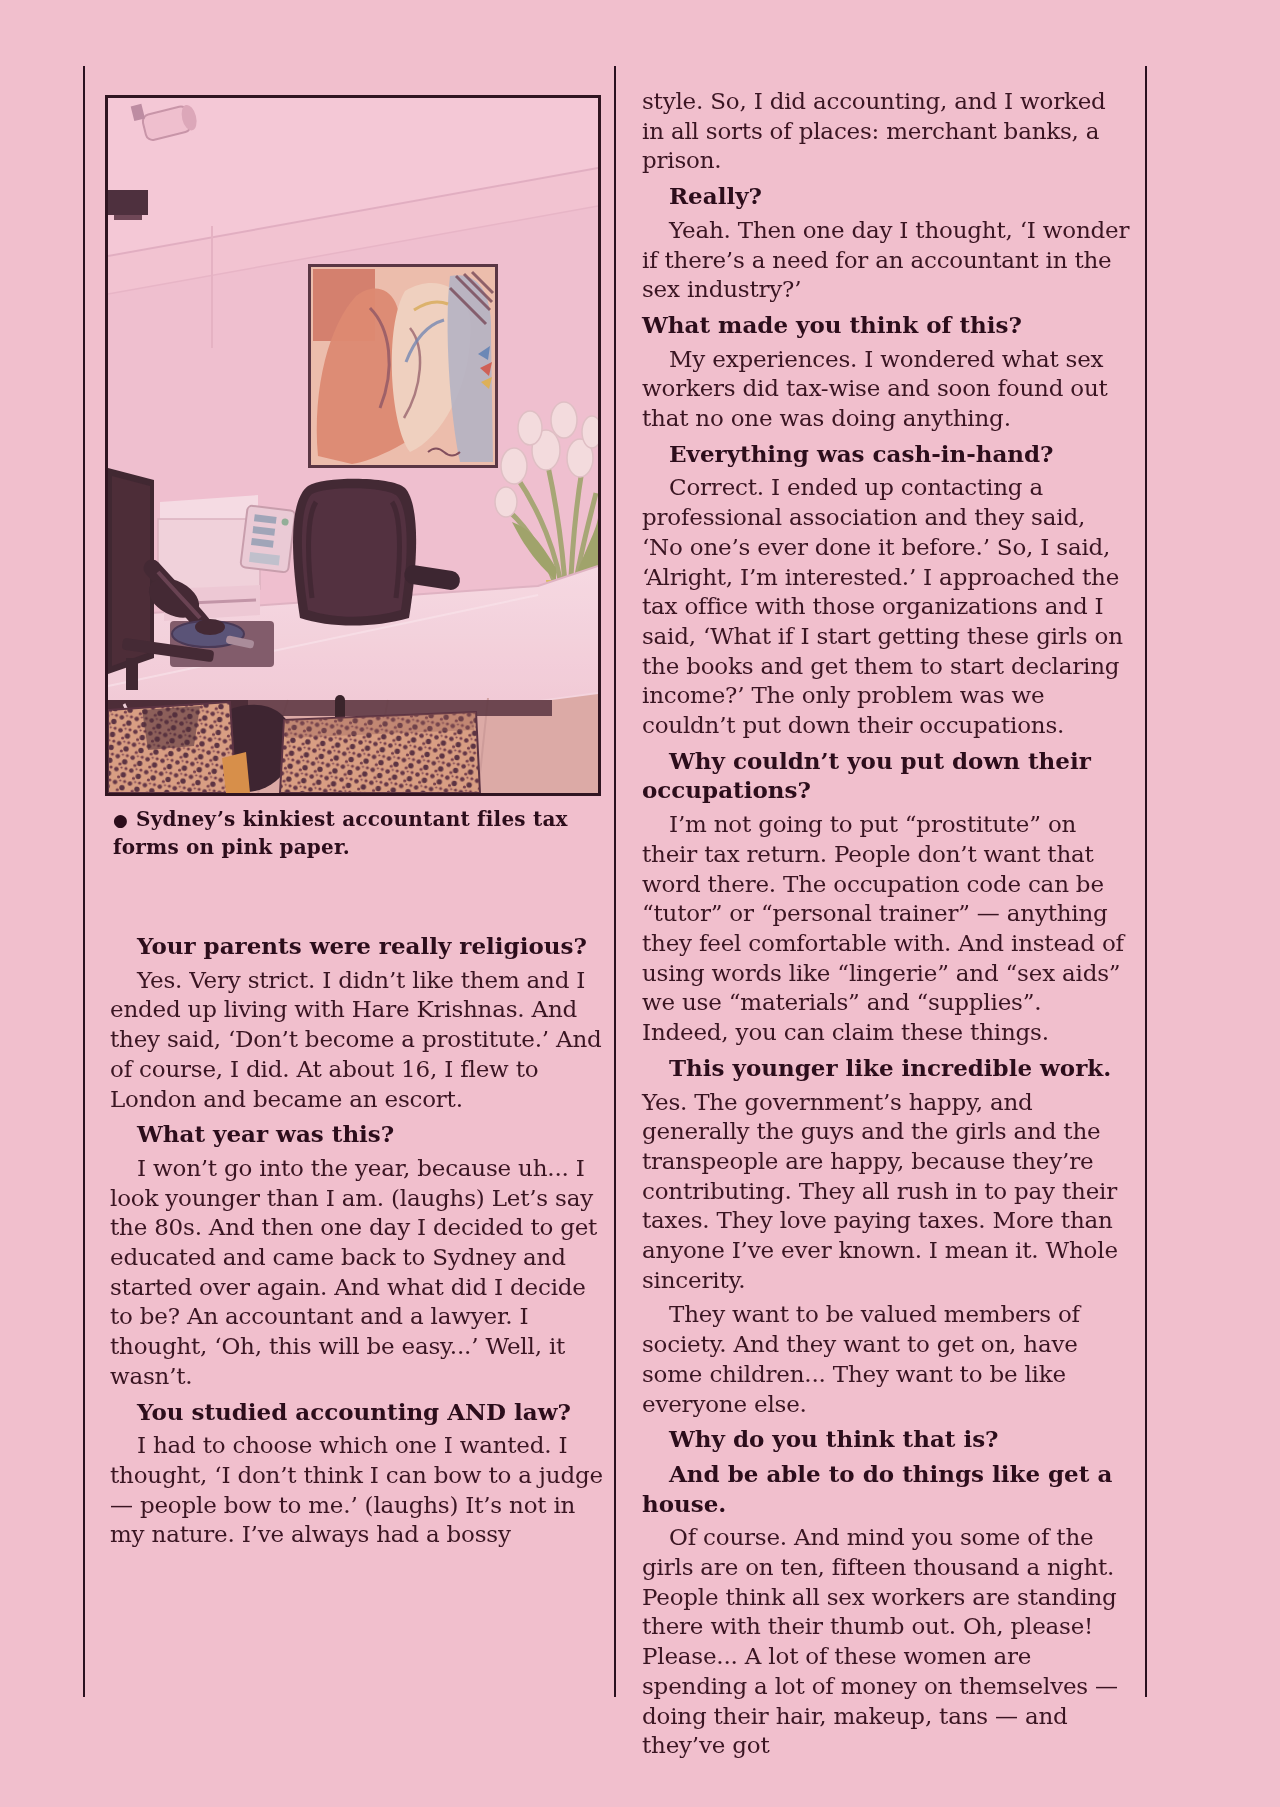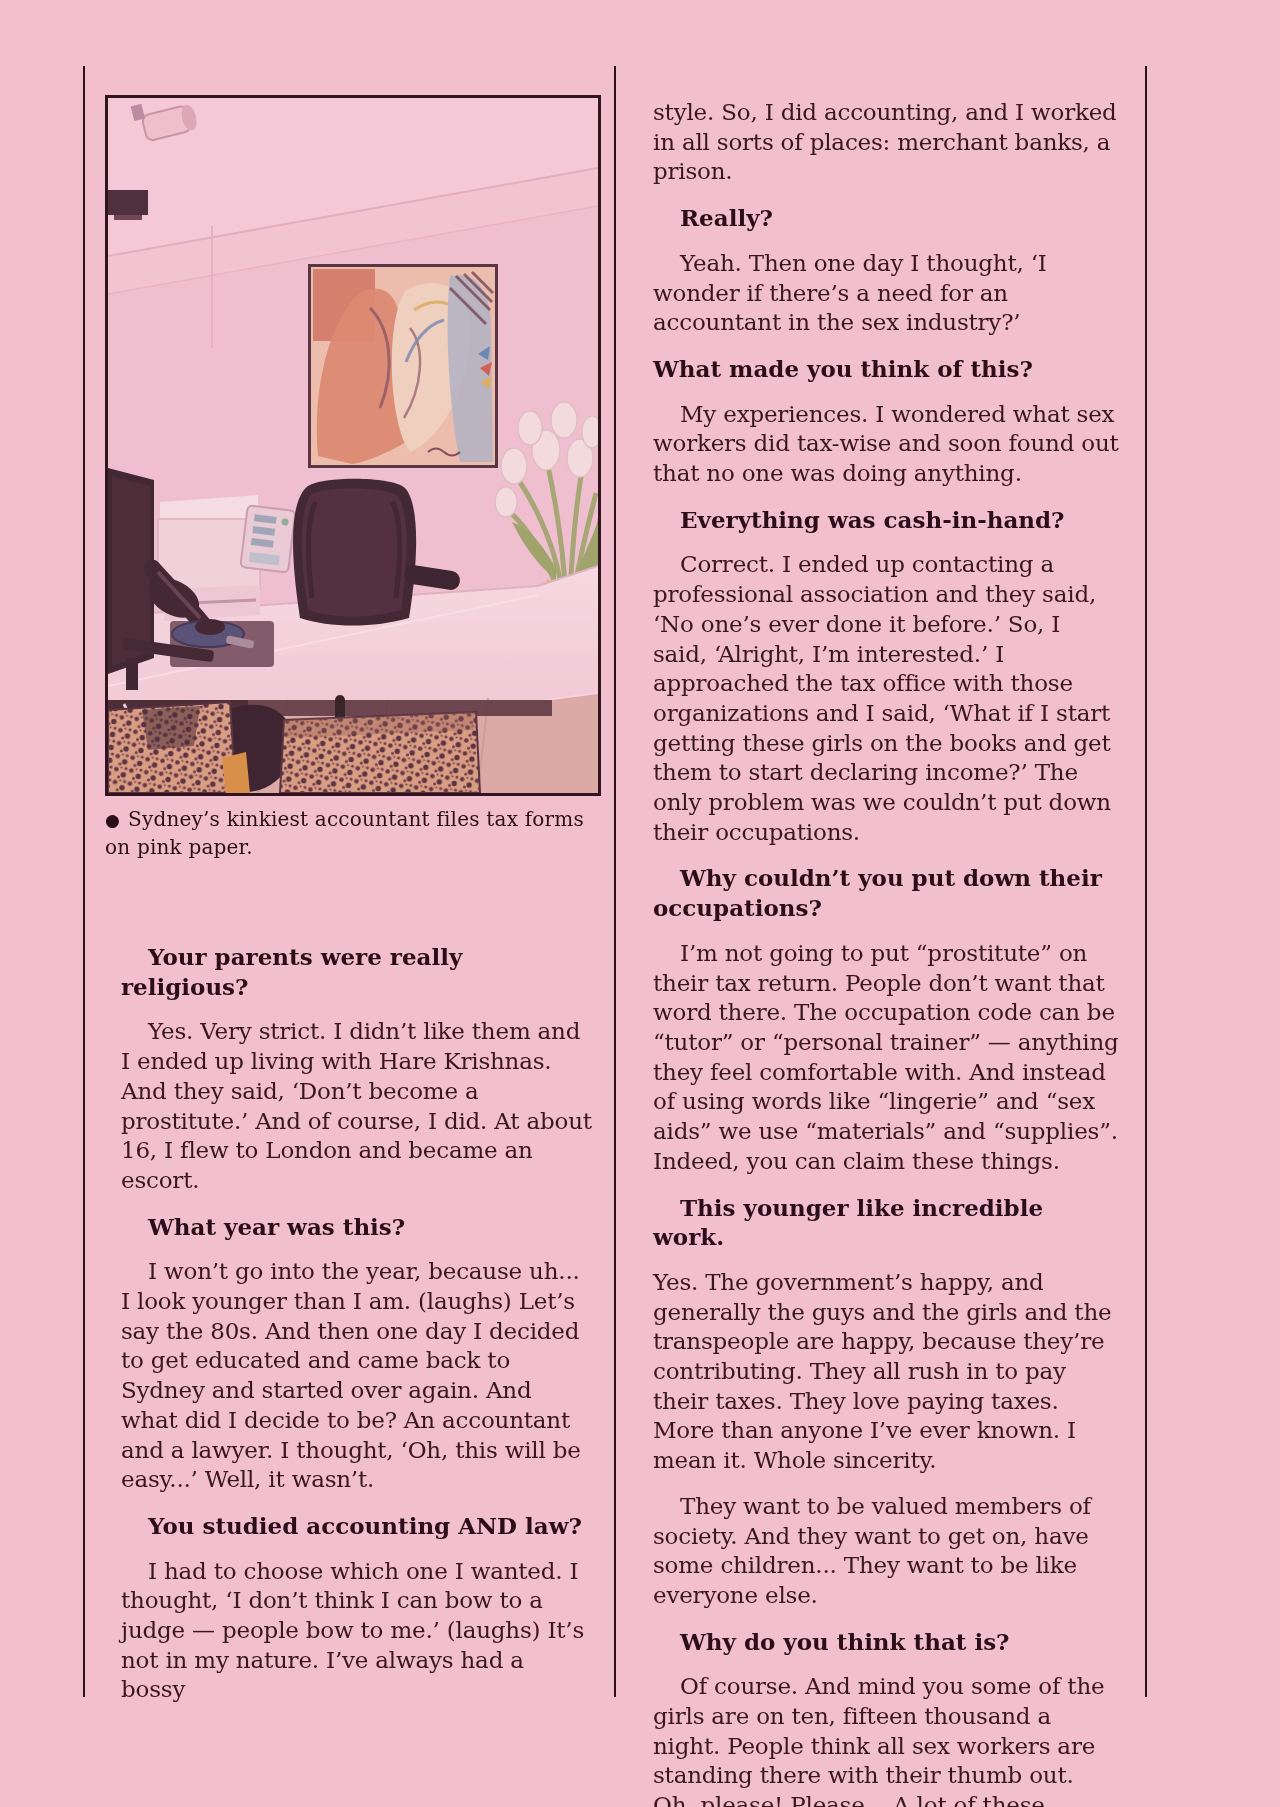--- a/index.html
+++ b/index.html
@@ -25,31 +25,31 @@
   figure.photo{
     position:absolute;left:105px;top:95px;margin:0;
     width:490px;height:695px;
     border:3px solid #301521;
     box-sizing:content-box;
     background:#efc0cf;
   }
   figure.photo svg{display:block;}
 
   .caption{
-    position:absolute;left:105px;top:806px;width:486px;
-    font-weight:400;font-size:20px;line-height:27px;
+    position:absolute;left:113px;top:806px;width:486px;
+    font-weight:700;font-size:20px;line-height:27px;
     color:var(--ink-bold);
     letter-spacing:.2px;
   }
   .caption .bullet{font-size:17px;margin-right:8px;}
 
   .col{position:absolute;font-size:23px;line-height:29.7px;letter-spacing:-0.2px;}
   .col-left{left:105px;top:926px;width:505px;}
   .col-right{left:637px;top:82px;width:500px;}
-  .para{margin:16px;text-indent:27px;}
+  .para{margin:5px;text-indent:27px;}
   .para.flush{text-indent:0;}
   .para.q{font-weight:700;color:var(--ink-bold);letter-spacing:0;}
 
   .footer{
     position:absolute;left:105px;top:1813px;
     font-weight:700;font-size:27px;letter-spacing:1.5px;
     color:var(--ink-bold);
   }
 </style>
 </head>
@@ -262,16 +262,17 @@
     <p class="para q flush">What made you think of this?</p>
     <p class="para a">My experiences. I wondered what sex workers did tax-wise and soon found out that no one was doing anything.</p>
     <p class="para q">Everything was cash-in-hand?</p>
     <p class="para a">Correct. I ended up contacting a professional association and they said, ‘No one’s ever done it before.’ So, I said, ‘Alright, I’m interested.’ I approached the tax office with those organizations and I said, ‘What if I start getting these girls on the books and get them to start declaring income?’ The only problem was we couldn’t put down their occupations.</p>
     <p class="para q">Why couldn’t you put down their occupations?</p>
     <p class="para a">I’m not going to put “prostitute” on their tax return. People don’t want that word there. The occupation code can be “tutor” or “personal trainer” — anything they feel comfortable with. And instead of using words like “lingerie” and “sex aids” we use “materials” and “supplies”. Indeed, you can claim these things.</p>
     <p class="para q">This younger like incredible work.</p>
     <p class="para a flush">Yes. The government’s happy, and generally the guys and the girls and the transpeople are happy, because they’re contributing. They all rush in to pay their taxes. They love paying taxes. More than anyone I’ve ever known. I mean it. Whole sincerity.</p>
     <p class="para a">They want to be valued members of society. And they want to get on, have some children... They want to be like everyone else.</p>
     <p class="para q">Why do you think that is?</p>
+    <p class="para q">And be able to do things like get a house.</p>
     <p class="para a">Of course. And mind you some of the girls are on ten, fifteen thousand a night. People think all sex workers are standing there with their thumb out. Oh, please! Please... A lot of these women are spending a lot of money on themselves — doing their hair, makeup, tans — and they’ve got</p>
   </div>
 
 <div class="footer">BROTHEL</div>
 
 </body></html>

